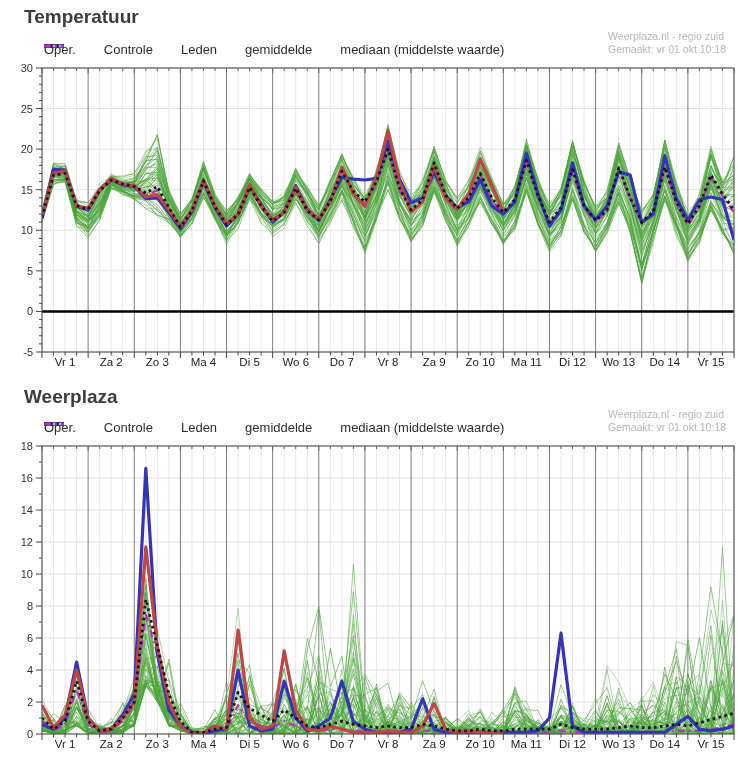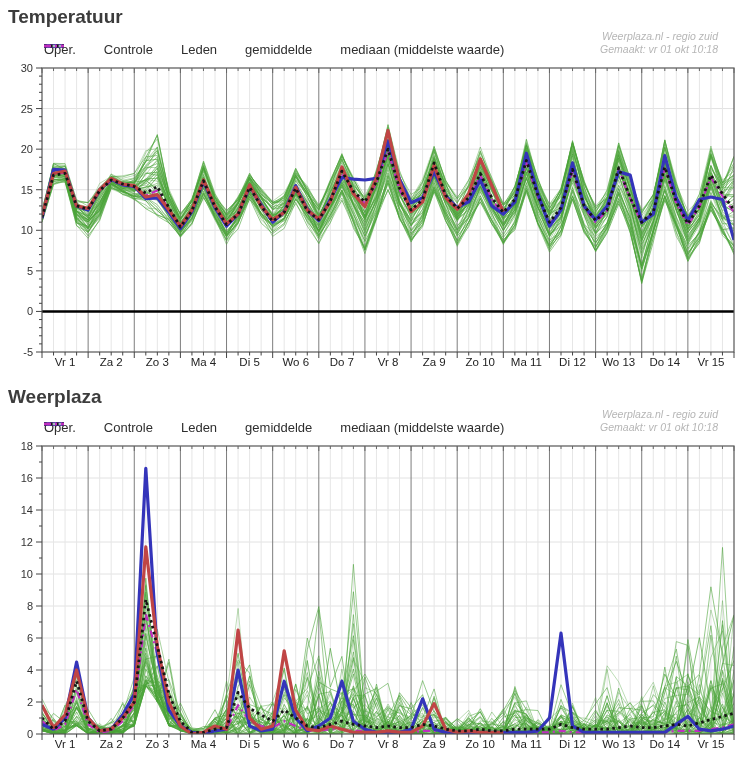--- a/index.html
+++ b/index.html
@@ -1,21 +1,21 @@
 <!DOCTYPE html>
 <html><head>
 <meta charset="utf-8">
 <style>
   html,body{margin:0;padding:0;background:#fff;}
   body{width:738px;height:757px;position:relative;overflow:hidden;
        font-family:"Liberation Sans","DejaVu Sans",sans-serif;}
-  .chart-title{position:absolute;left:8px;font-size:19px;font-weight:bold;color:#3c3c3c;}
+  .chart-title{position:absolute;left:24px;font-size:19px;font-weight:bold;color:#3c3c3c;}
   .legend-row{position:absolute;left:44px;display:flex;align-items:center;gap:28px;white-space:nowrap;}
   .legend-item{display:flex;align-items:center;gap:6px;font-size:13px;color:#2e2e2e;}
-  .watermark{position:absolute;right:20px;text-align:right;font-size:10.5px;line-height:13px;color:#b6b6b6;font-style:italic;}
+  .watermark{position:absolute;right:12px;font-size:10.5px;line-height:13px;color:#b6b6b6;}
   svg{position:absolute;left:0;top:0;}
   .ylab{font-size:11px;fill:#333;}
   .xlab{font-size:11.5px;fill:#222;}
 </style>
 </head>
 <body>
 
 <div class="chart-title" style="top:6px">Temperatuur</div>
 <div class="chart-title" style="top:386px">Weerplaza</div>
 

